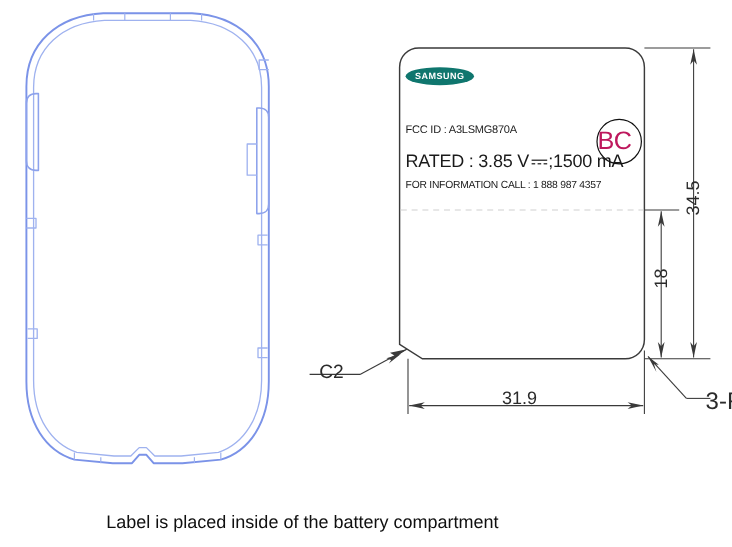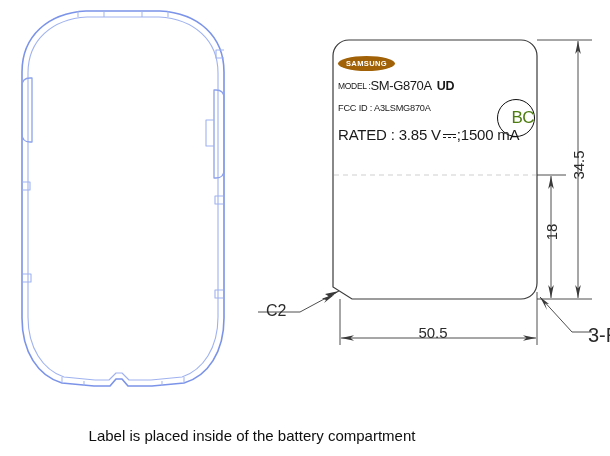--- a/index.html
+++ b/index.html
@@ -33,21 +33,21 @@
     color: #1a1a1a;
     white-space: nowrap;
     letter-spacing: -0.2px;
   }
   #samsung-logo {
     position: absolute;
     left: 338px;
     top: 56px;
     width: 57px;
     height: 15px;
-    background: #a16207;
+    background: #0f766e;
     border-radius: 50%/50%;
     overflow: hidden;
   }
   #samsung-logo span {
     position: absolute;
     left: 0; top: 0;
     width: 57px;
     height: 15px;
     line-height: 15px;
     text-align: center;
@@ -117,23 +117,23 @@
     width: 38px;
     height: 38px;
     border: 1.6px solid #111111;
     border-radius: 50%;
     box-sizing: border-box;
   }
   #bc-mark span {
     display: block;
     width: 100%;
     line-height: 35px;
-    text-align: right;
-    font-size: 17px;
-    color: #4d7c0f;
+    text-align: left;
+    font-size: 21px;
+    color: #be185d;
     font-family: "Liberation Sans", sans-serif;
     letter-spacing: -0.5px;
   }
   
   .dim {
     position: absolute;
     font-family: "Liberation Sans", sans-serif;
     color: #2b2b2b;
     white-space: nowrap;
   }
@@ -277,36 +277,34 @@
       <polygon points="334,295 322,298.5 326,300 324,303"></polygon>
 
       <polygon points="540,297 547,310 545,303.5 549,304"></polygon>
     </g>
   </svg>
 
   <div id="samsung-logo">
     <span>SAMSUNG</span>
   </div>
 
-  <div class="label-text" id="row-model">
-    <span class="kw">MODEL :</span><span class="mv">SM-G870A</span><span class="ud">UD</span>
-  </div>
 
   <div class="label-text" id="row-fcc">FCC ID : A3LSMG870A</div>
 
   <div class="label-text" id="row-rated">
     <span>RATED : 3.85 V</span><span class="dc-sym"><i class="b1"></i><i class="b2"></i><i class="b3"></i><i class="b4"></i></span><span>;1500 mA</span>
   </div>
 
+  <div class="label-text" id="row-call">FOR INFORMATION CALL : 1 888 987 4357</div>
 
   <div id="bc-mark">
     <span>BC</span>
   </div>
 
-  <div class="dim" id="dim-285">50.5</div>
+  <div class="dim" id="dim-285">31.9</div>
   <div class="dim" id="dim-18">18</div>
   <div class="dim" id="dim-345">34.5</div>
   <div class="dim" id="dim-c2">C2</div>
   <div class="dim" id="dim-r1">3-R1</div>
 
   <div id="caption">Label is placed inside of the battery compartment</div>
 
 </div>
 
 </body></html>

